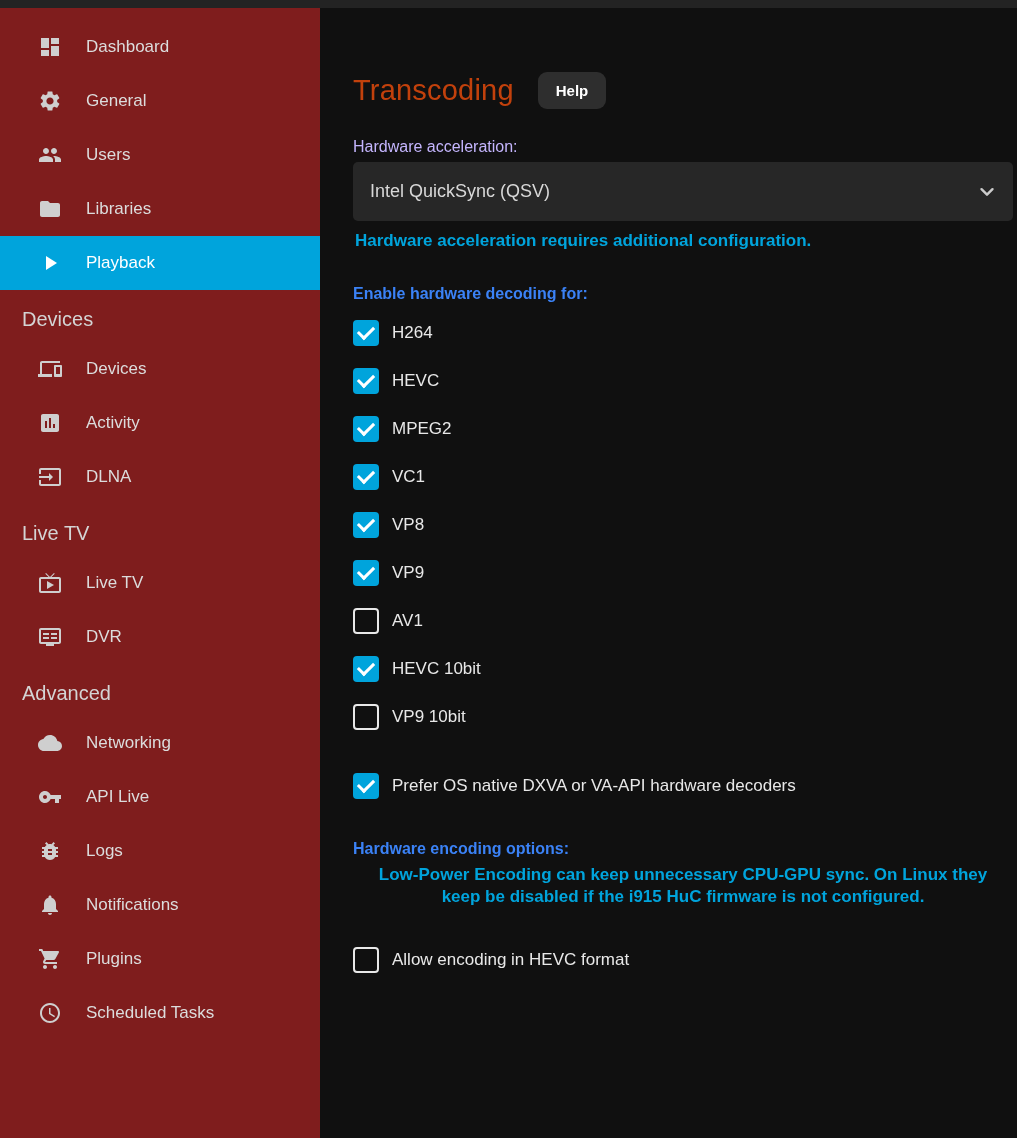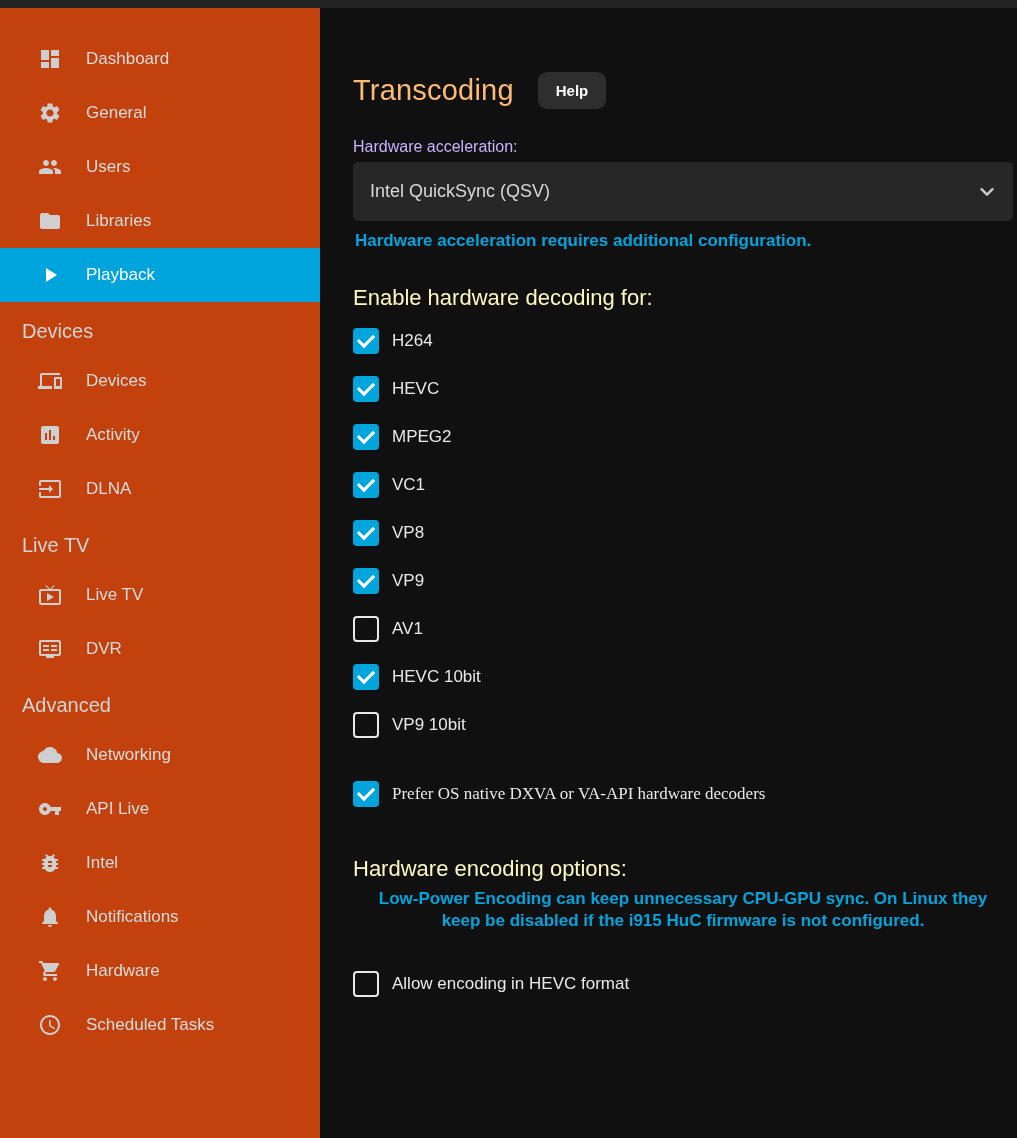--- a/index.html
+++ b/index.html
@@ -10,22 +10,22 @@
     color:#e8e8e8;
     position:relative;
   }
   .topbar {
     position:absolute; top:0; left:0; width:100%; height:8px;
     background:#232323;
   }
   
   .sidebar {
     position:absolute; top:8px; left:0; width:320px; bottom:0;
-    background:#c2410c;
-    padding-top:24px;
+    background:#7f1d1d;
+    padding-top:12px;
   }
   .side-item {
     height:54px; display:flex; align-items:center;
     cursor:pointer; color:#dcdcdc;
   }
   .side-item .icn {
     width:24px; height:24px; margin-left:38px; color:#cfcfcf; flex:0 0 24px;
   }
   .side-item .lbl {
     margin-left:24px; font-size:17px;
@@ -39,55 +39,55 @@
     padding-left:22px; font-size:20px; color:#d4d4d4;
   }
   .icn svg { width:24px; height:24px; display:block; }
 
   
   .main {
     position:absolute; top:8px; left:320px; right:0; bottom:0;
     padding:0 4px 0 33px;
   }
   .title-row { margin-top:64px; display:flex; align-items:center; }
-  .page-title { font-size:29px; font-weight:400; color:#fdba74; letter-spacing:.2px; }
+  .page-title { font-size:29px; font-weight:400; color:#c2410c; letter-spacing:.2px; }
   .help-btn {
     margin-left:24px; background:#2e2e2e; color:#ffffff;
     font-weight:700; font-size:15px; border:none; border-radius:9px;
     padding:10px 18px; cursor:pointer; font-family:inherit;
   }
   .field-label { margin-top:29px; font-size:16px; color:#c4b5fd; }
   .select {
     margin-top:6px; height:59px; background:#272727; border-radius:5px;
     display:flex; align-items:center; padding:0 14px 0 17px;
     cursor:pointer; position:relative;
   }
   .select-value { font-size:18px; color:#d8d8d8; flex:1; }
   .chev { width:24px; height:24px; color:#cccccc; }
   .warn-inline {
     margin-top:10px; padding-left:2px;
     color:var(--accent); font-weight:700; font-size:17px; line-height:20px;
   }
-  .group-heading { margin-top:34px; font-size:22px; color:#fef9c3; }
+  .group-heading { margin-top:34px; font-size:16px; color:#3b82f6;font-weight:bold; }
   .cb-list { margin-top:6px; }
   .cb-row { height:48px; display:flex; align-items:center; cursor:pointer;text-align:right; }
   .cb-box {
     width:26px; height:26px; border-radius:4px; flex:0 0 26px;
     border:2.5px solid #e8e8e8; background:transparent; position:relative;
   }
   .cb-box.checked { border:none; background:var(--accent); }
   .cb-box.checked::after {
     content:""; position:absolute; left:5px; top:6px;
     width:13px; height:7px;
     border-left:3px solid #ffffff; border-bottom:3px solid #ffffff;
     transform:rotate(-45deg);
   }
   .cb-label { margin-left:13px; font-size:17px; color:#e8e8e8; }
-  .prefer-row { margin-top:21px;font-family:Liberation Serif, serif; }
-  .enc-heading { margin-top:38px; }
+  .prefer-row { margin-top:21px; }
+  .enc-heading { margin-top:30px; }
   .warn-center {
     margin:6px auto 0 auto; max-width:640px; text-align:center;
     color:var(--accent); font-weight:700; font-size:17px; line-height:22px;
   }
   .hevc-row { margin-top:28px; }
 </style>
 </head>
 <body>
 
 <div class="topbar"></div>
@@ -191,37 +191,37 @@
         </svg>
       </span>
       <span class="lbl">API Live</span>
     </div>
     <div class="side-item">
       <span class="icn">
         <svg viewBox="0 0 24 24">
           <path fill="currentColor" d="M20 8h-2.81c-.45-.78-1.07-1.45-1.82-1.96L17 4.41 15.59 3l-2.17 2.17C12.96 5.06 12.49 5 12 5c-.49 0-.96.06-1.41.17L8.41 3 7 4.41l1.62 1.63C7.88 6.55 7.26 7.22 6.81 8H4v2h2.09c-.05.33-.09.66-.09 1v1H4v2h2v1c0 .34.04.67.09 1H4v2h2.81c1.04 1.79 2.97 3 5.19 3s4.15-1.21 5.19-3H20v-2h-2.09c.05-.33.09-.66.09-1v-1h2v-2h-2v-1c0-.34-.04-.67-.09-1H20V8zm-6 8h-4v-2h4v2zm0-4h-4v-2h4v2z"></path>
         </svg>
       </span>
-      <span class="lbl">Intel</span>
+      <span class="lbl">Logs</span>
     </div>
     <div class="side-item">
       <span class="icn">
         <svg viewBox="0 0 24 24">
           <path fill="currentColor" d="M12 22c1.1 0 2-.9 2-2h-4c0 1.1.89 2 2 2zm6-6v-5c0-3.07-1.64-5.64-4.5-6.32V4c0-.83-.67-1.5-1.5-1.5s-1.5.67-1.5 1.5v.68C7.63 5.36 6 7.92 6 11v5l-2 2v1h16v-1l-2-2z"></path>
         </svg>
       </span>
       <span class="lbl">Notifications</span>
     </div>
     <div class="side-item">
       <span class="icn">
         <svg viewBox="0 0 24 24">
           <path fill="currentColor" d="M7 18c-1.1 0-1.99.9-1.99 2S5.9 22 7 22s2-.9 2-2-.9-2-2-2zM1 2v2h2l3.6 7.59-1.35 2.45c-.16.28-.25.61-.25.96 0 1.1.9 2 2 2h12v-2H7.42c-.14 0-.25-.11-.25-.25l.03-.12.9-1.63h7.45c.75 0 1.41-.41 1.75-1.03l3.58-6.49c.08-.14.12-.31.12-.46 0-.55-.45-1-1-1H5.21l-.94-2H1zm16 16c-1.1 0-1.99.9-1.99 2s.89 2 1.99 2 2-.9 2-2-.9-2-2-2z"></path>
         </svg>
       </span>
-      <span class="lbl">Hardware</span>
+      <span class="lbl">Plugins</span>
     </div>
     <div class="side-item">
       <span class="icn">
         <svg viewBox="0 0 24 24">
           <path fill="currentColor" d="M11.99 2C6.47 2 2 6.48 2 12s4.47 10 9.99 10C17.52 22 22 17.52 22 12S17.52 2 11.99 2zM12 20c-4.42 0-8-3.58-8-8s3.58-8 8-8 8 3.58 8 8-3.58 8-8 8zm.5-13H11v6l5.25 3.15.75-1.23-4.5-2.67z"></path>
         </svg>
       </span>
       <span class="lbl">Scheduled Tasks</span>
     </div>
   </nav>

